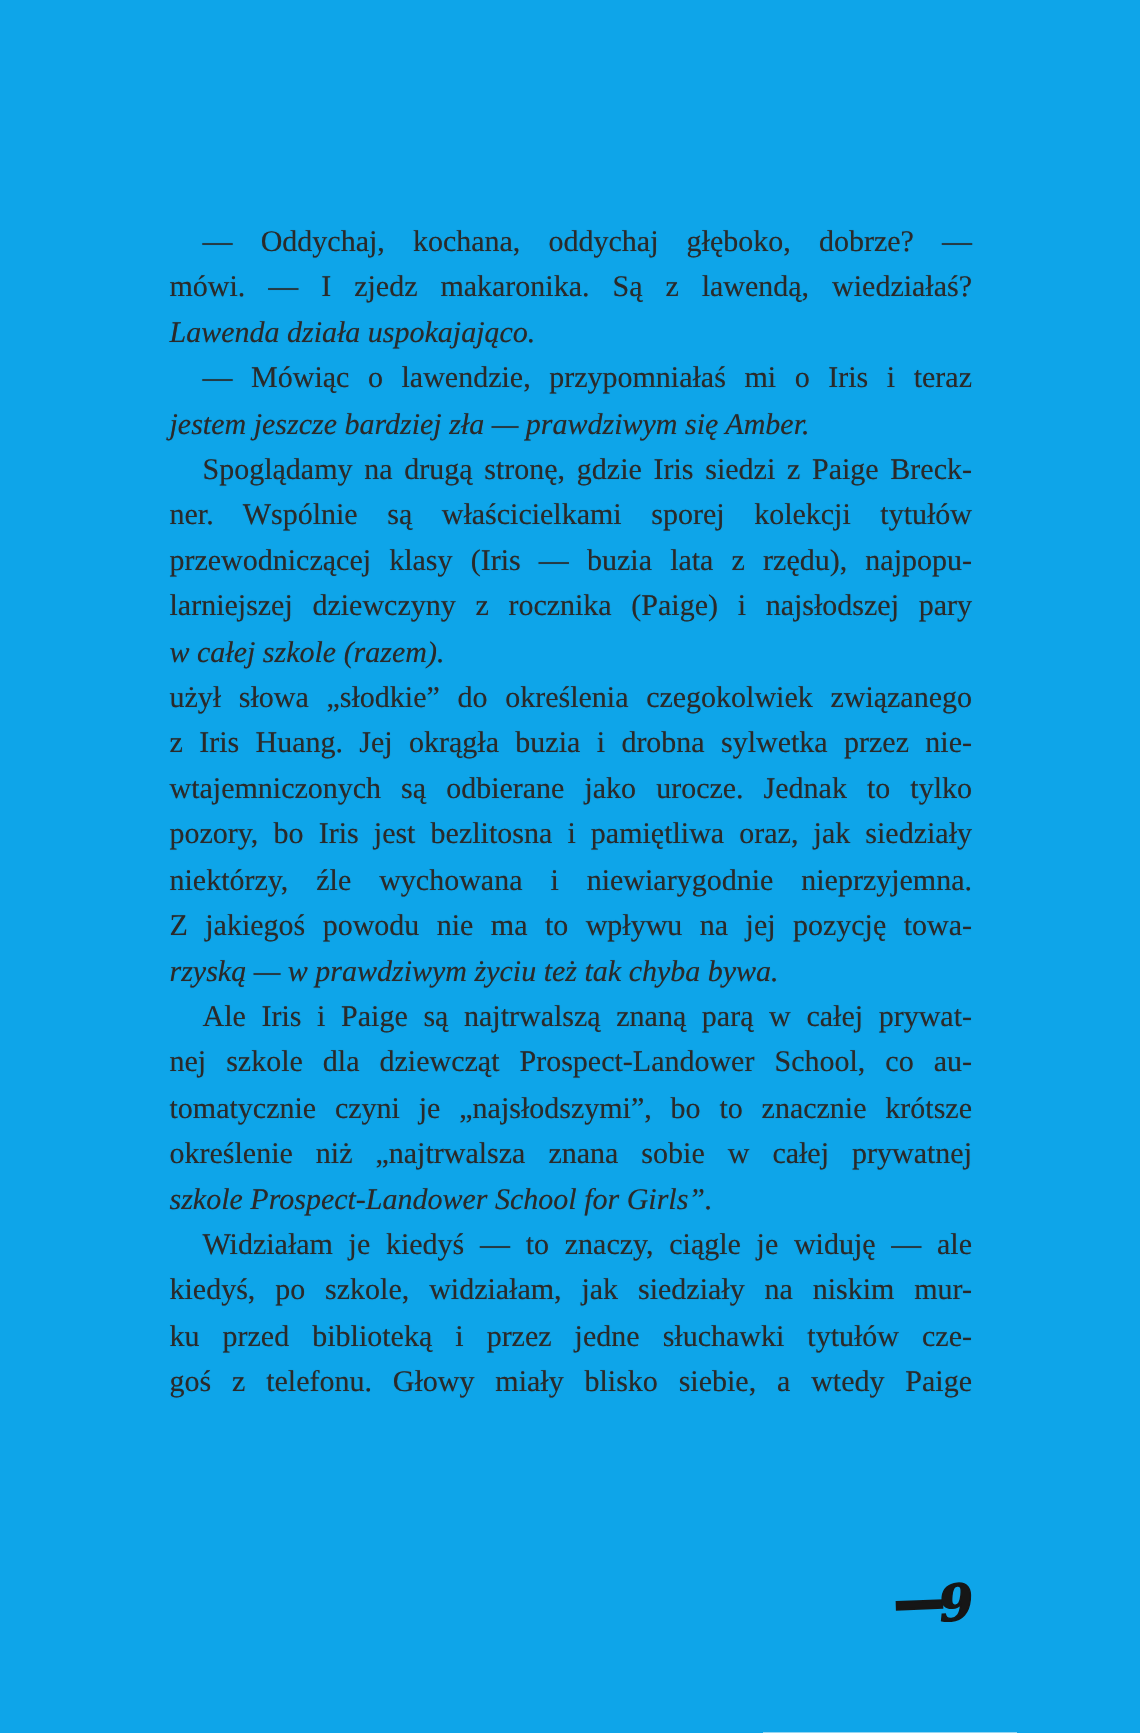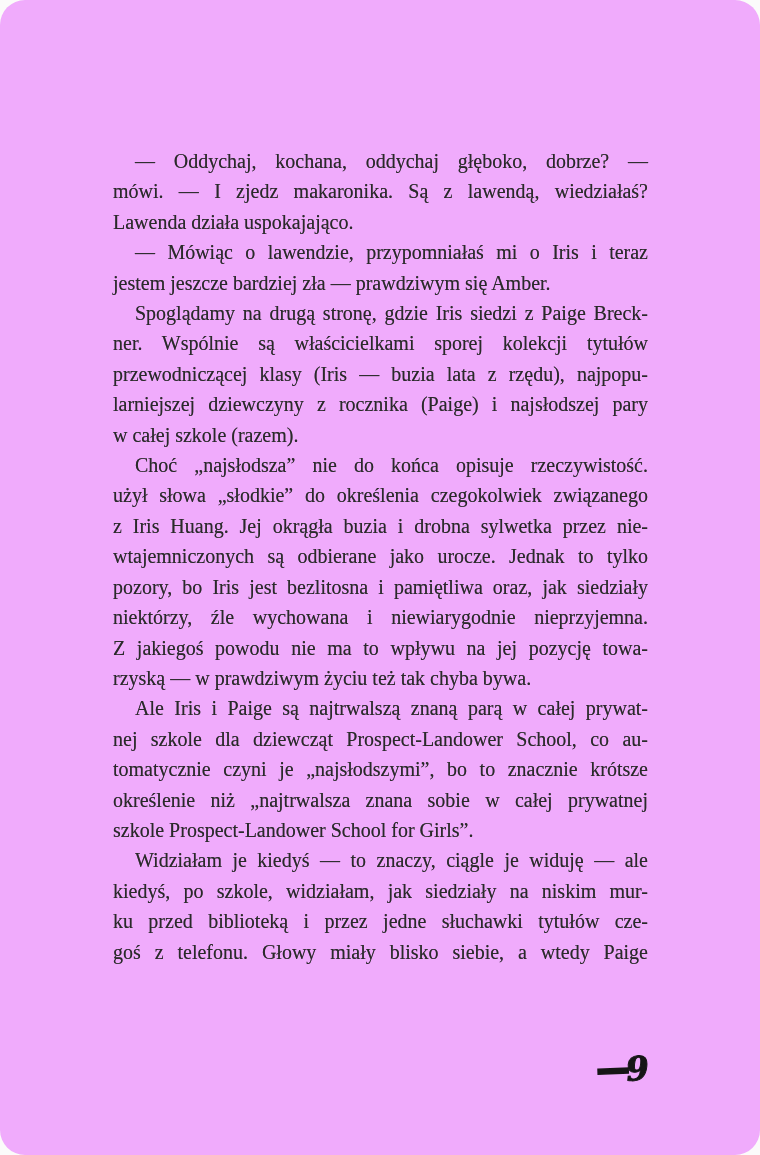--- a/index.html
+++ b/index.html
@@ -4,25 +4,24 @@
 <style>
   html, body {
     margin: 0;
     padding: 0;
     background: #fbfbfa;
   }
   .page {
     position: relative;
     width: 760px;
     height: 1155px;
-    background: #f0abfc;
+    background: #0ea5e9;
     overflow: hidden;
     font-family: "Liberation Serif", serif;
     color: #2a2a2a;
-    border-radius: 25px;
   }
   .text-block {
     position: absolute;
     left: 113px;
     top: 146px;
     width: 535px;
     font-size: 20px;
     line-height: 30.4px;
     text-shadow: 0 0 0.5px rgba(45,45,45,0.55);
   }
@@ -33,20 +32,21 @@
   .line {
     text-align: justify;
     text-align-last: justify;
   }
   .line.first {
     text-indent: 22px;
   }
   .line.lastline {
     text-align: center;
     text-align-last: left;
+    font-style: italic;
   }
   .page-number {
     position: absolute;
     left: 596px;
     top: 1046px;
     height: 44px;
     display: flex;
     align-items: center;
     color: #161616;
   }
@@ -85,21 +85,20 @@
         <div class="line lastline">jestem jeszcze bardziej zła — prawdziwym się Amber.</div>
       </div>
       <div class="para">
         <div class="line first">Spoglądamy na drugą stronę, gdzie Iris siedzi z Paige Breck-</div>
         <div class="line">ner. Wspólnie są właścicielkami sporej kolekcji tytułów</div>
         <div class="line">przewodniczącej klasy (Iris — buzia lata z rzędu), najpopu-</div>
         <div class="line">larniejszej dziewczyny z rocznika (Paige) i najsłodszej pary</div>
         <div class="line lastline">w całej szkole (razem).</div>
       </div>
       <div class="para">
-        <div class="line first">Choć „najsłodsza” nie do końca opisuje rzeczywistość.</div>
         <div class="line">użył słowa „słodkie” do określenia czegokolwiek związanego</div>
         <div class="line">z Iris Huang. Jej okrągła buzia i drobna sylwetka przez nie-</div>
         <div class="line">wtajemniczonych są odbierane jako urocze. Jednak to tylko</div>
         <div class="line">pozory, bo Iris jest bezlitosna i pamiętliwa oraz, jak siedziały</div>
         <div class="line">niektórzy, źle wychowana i niewiarygodnie nieprzyjemna.</div>
         <div class="line">Z jakiegoś powodu nie ma to wpływu na jej pozycję towa-</div>
         <div class="line lastline">rzyską — w prawdziwym życiu też tak chyba bywa.</div>
       </div>
       <div class="para">
         <div class="line first">Ale Iris i Paige są najtrwalszą znaną parą w całej prywat-</div>

